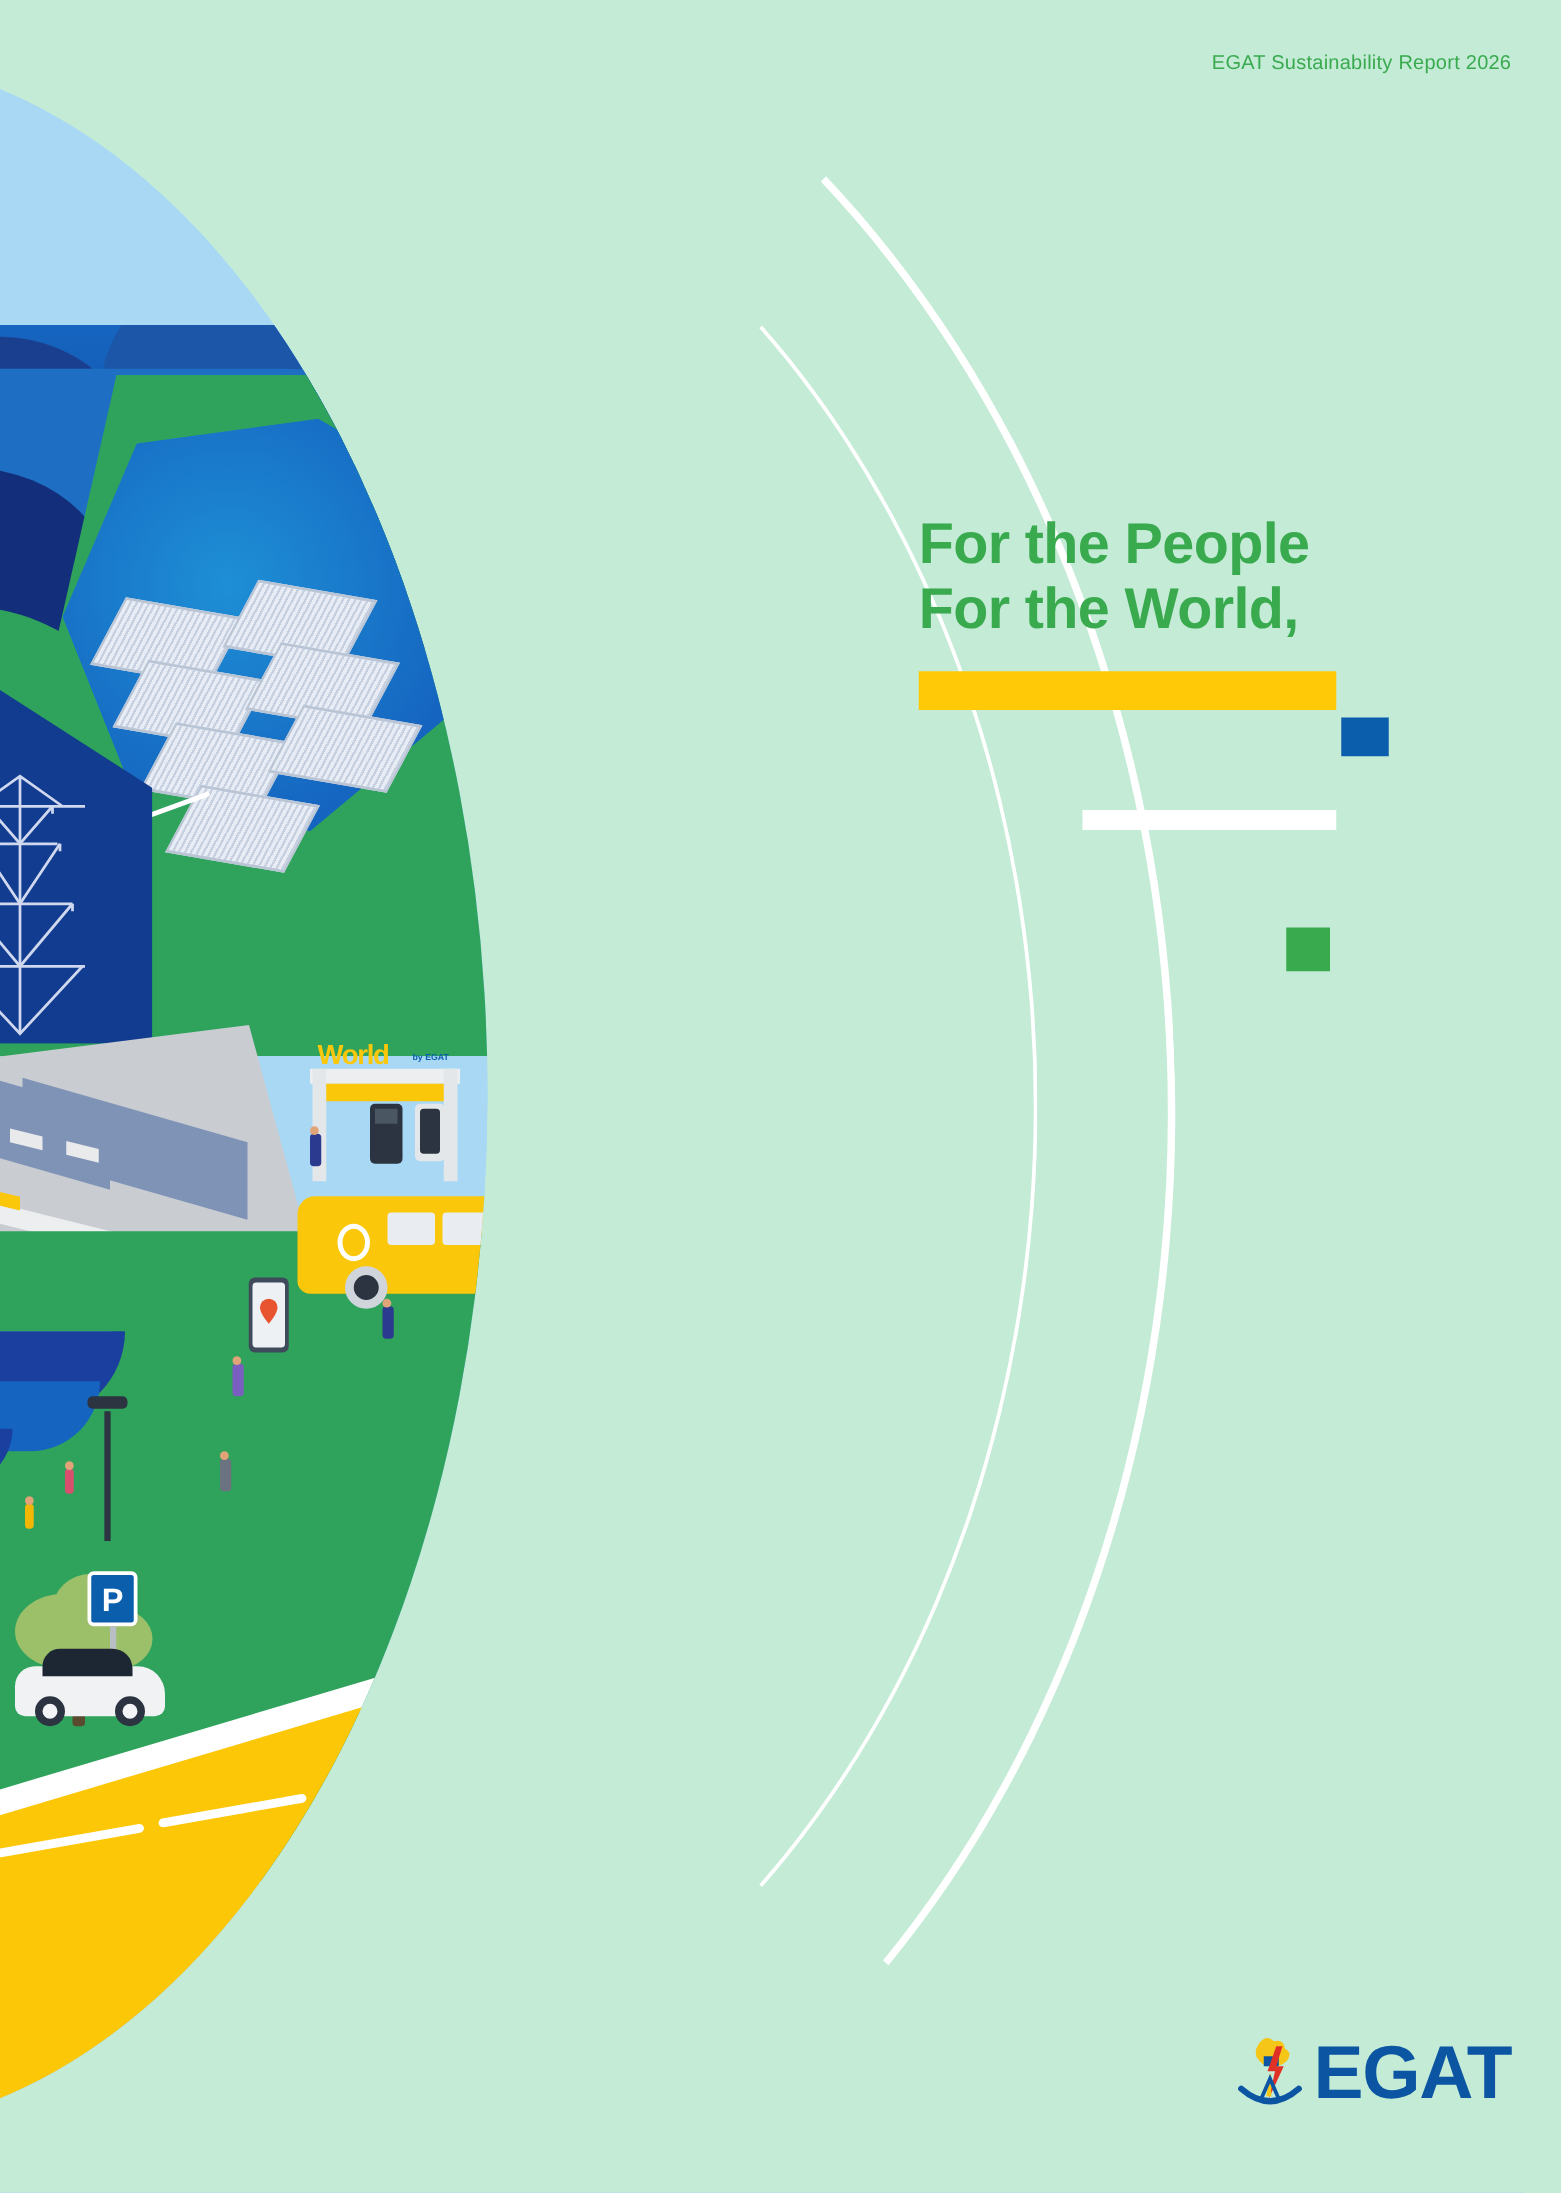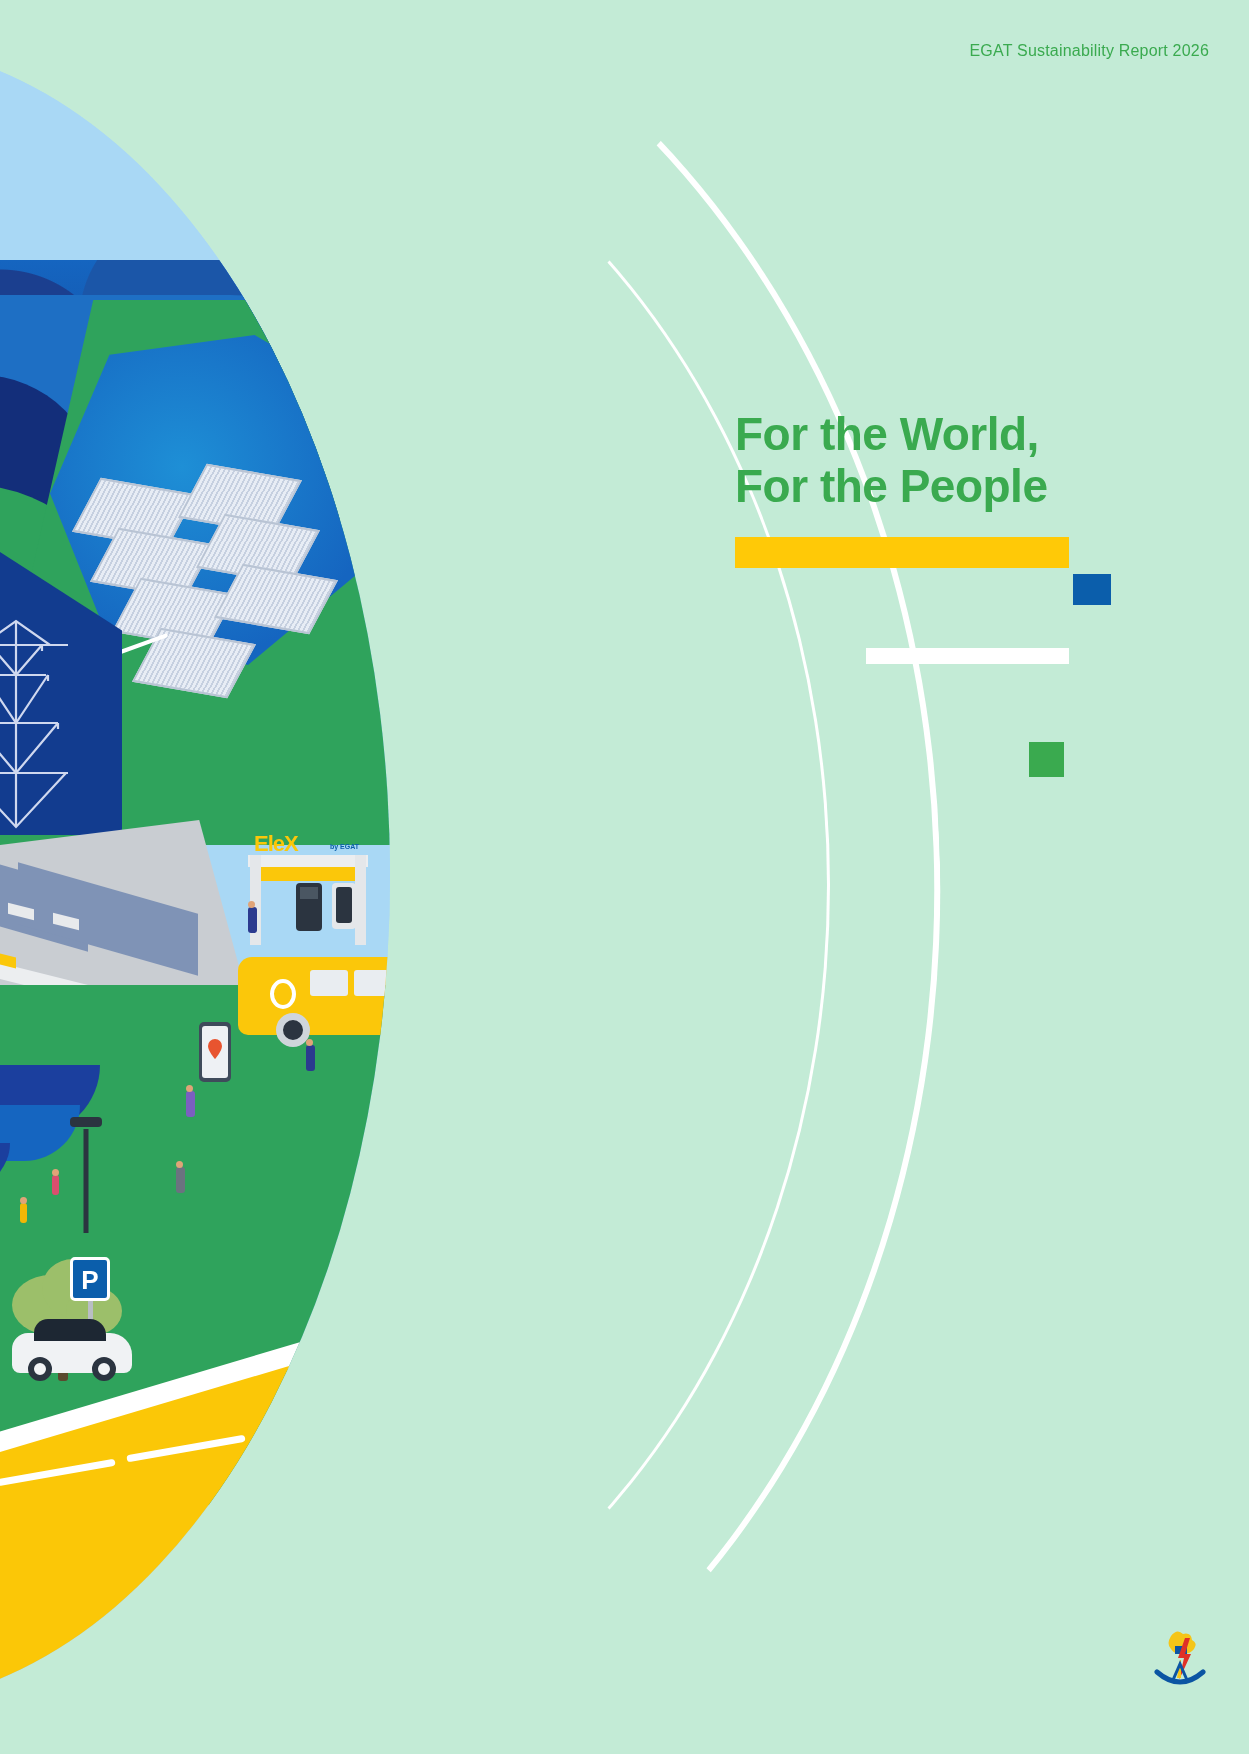--- a/index.html
+++ b/index.html
@@ -310,21 +310,21 @@
       <div class="road-line" style="left:326px;top:1424px;width:120px;transform:rotate(-10deg)"></div>
       <div class="road-line" style="left:456px;top:1400px;width:120px;transform:rotate(-10deg)"></div>
 
       <div class="car" style="left:342px;top:1288px">
         <div class="car-top"></div>
           <div class="car-wheel" style="left:16px"></div>
           <div class="car-wheel" style="right:16px"></div>
       </div>
 
       <div class="elex">
-        <div class="elex-brand">EleX</div>
+        <div class="elex-brand">World</div>
         <div class="elex-sub">by EGAT</div>
         <div class="elex-canopy"></div>
         <div class="elex-band"></div>
         <div class="elex-post" style="left:2px"></div>
         <div class="elex-post" style="left:107px"></div>
         <div class="charger">
             <div class="charger-scr"></div>
           </div>
         <div style="position:absolute;left:84px;top:48px;width:24px;height:46px;background:#e4e7ea;border-radius:4px"></div>
         <div style="position:absolute;left:88px;top:52px;width:16px;height:36px;background:#2b3440;border-radius:3px"></div>
@@ -350,35 +350,36 @@
       <div class="person" style="left:636px;top:1000px;background:#2b3a8f;width:9px;height:26px"></div>
       <div class="person" style="left:516px;top:1046px;background:#7b5fc0;width:9px;height:26px"></div>
       <div class="person" style="left:506px;top:1122px;background:#6b7280;width:9px;height:26px"></div>
 
     </div>
   </div>
 
   <div class="header-text">EGAT Sustainability Report 2026</div>
 
   <div class="title-block">
+    <div class="title-line">For the People</div>
     <div class="title-line">For the World,</div>
-    <div class="title-line">For the People</div>
   </div>
 
   <div class="bar-yellow"></div>
   <div class="bar-blue"></div>
   <div class="bar-white"></div>
   <div class="sq-green"></div>
 
   <div class="logo">
     <div class="logo-mark">
       <svg width="58" height="66" viewBox="0 0 58 66">
         <path d="M6 46 Q29 66 52 46" stroke="#0b55a3" stroke-width="5" fill="none" stroke-linecap="round"></path>
         <path d="M20 10 q6 -8 12 -2 q8 -2 9 6 q6 3 2 9 q-5 6 -12 4 q-7 2 -11 -4 q-5 -5 0 -13 z" fill="#f5c518"></path>
         <path d="M24 20 h12 v8 h-12 z" fill="#0b55a3"></path>
         <path d="M34 12 L27 32 h6 l-5 22 L40 28 h-6 l5 -16 z" fill="#e03127"></path>
         <path d="M29 34 L26 52 l4 0 0 -18 z" fill="#f5c518"></path>
         <path d="M22 54 L29 38 L36 54" stroke="#0b55a3" stroke-width="3" fill="none"></path>
       </svg>
     </div>
+    <div class="logo-text">EGAT</div>
   </div>
 
 </div>
 
 </body></html>

